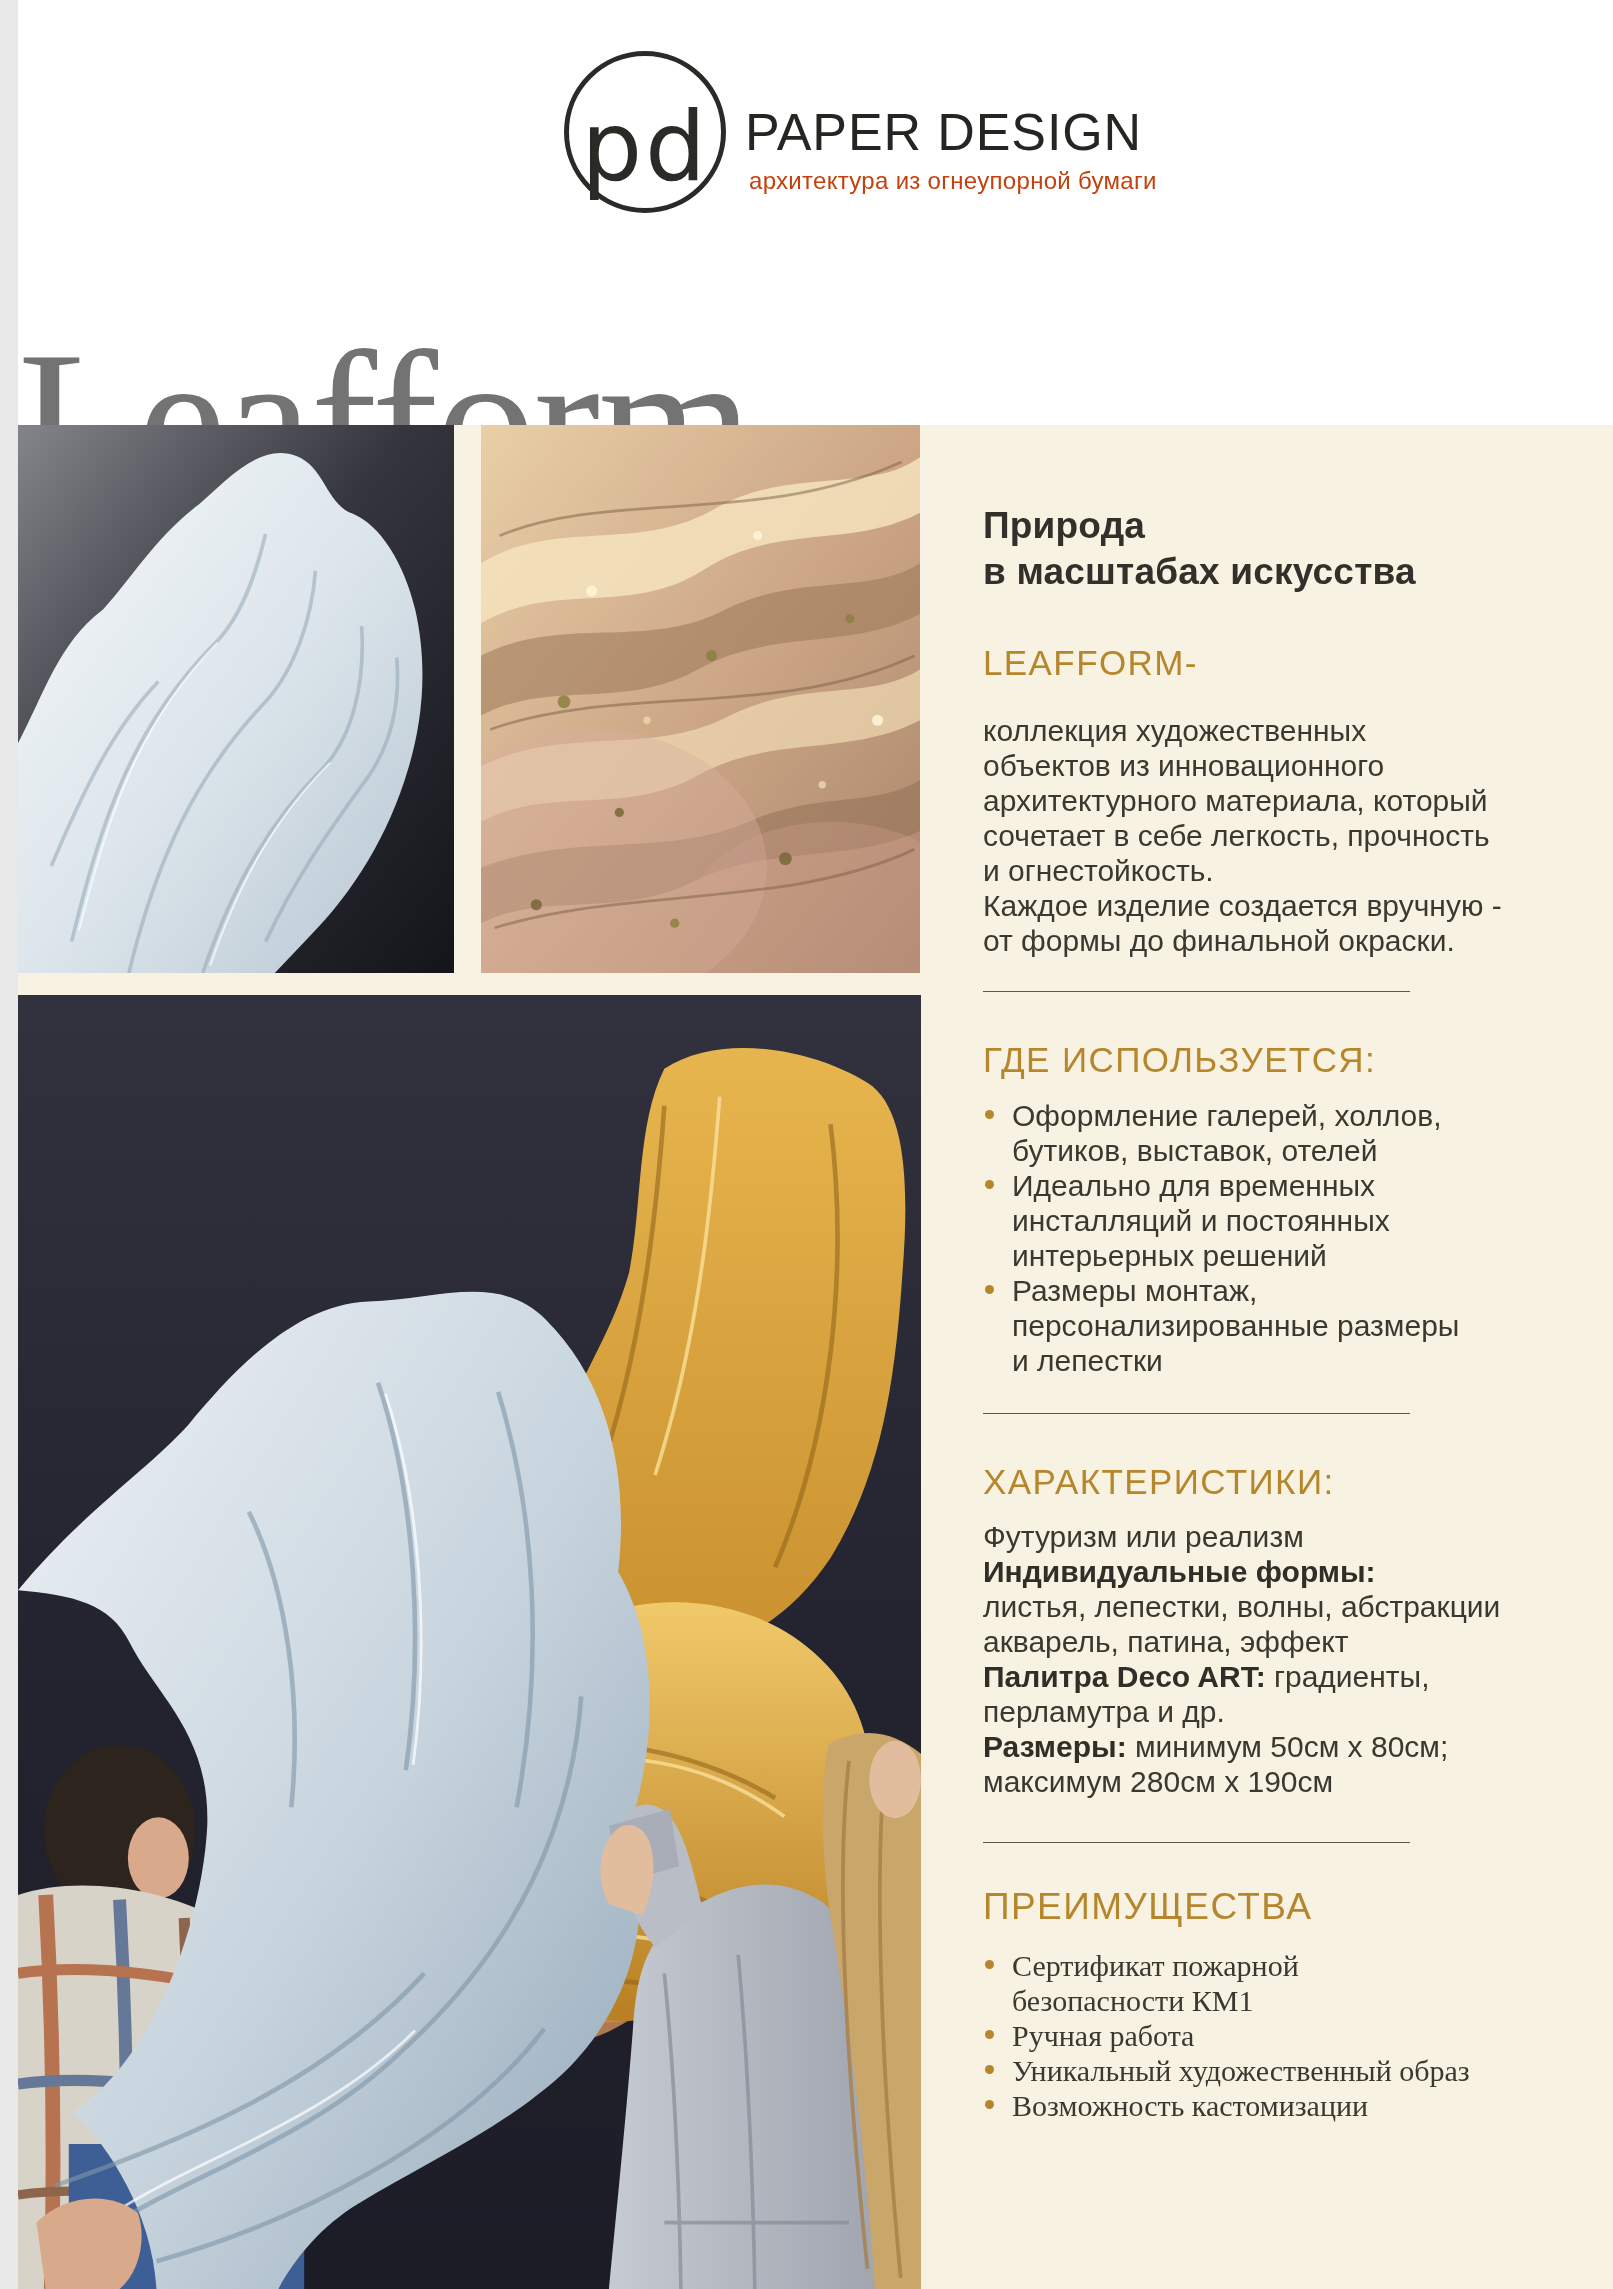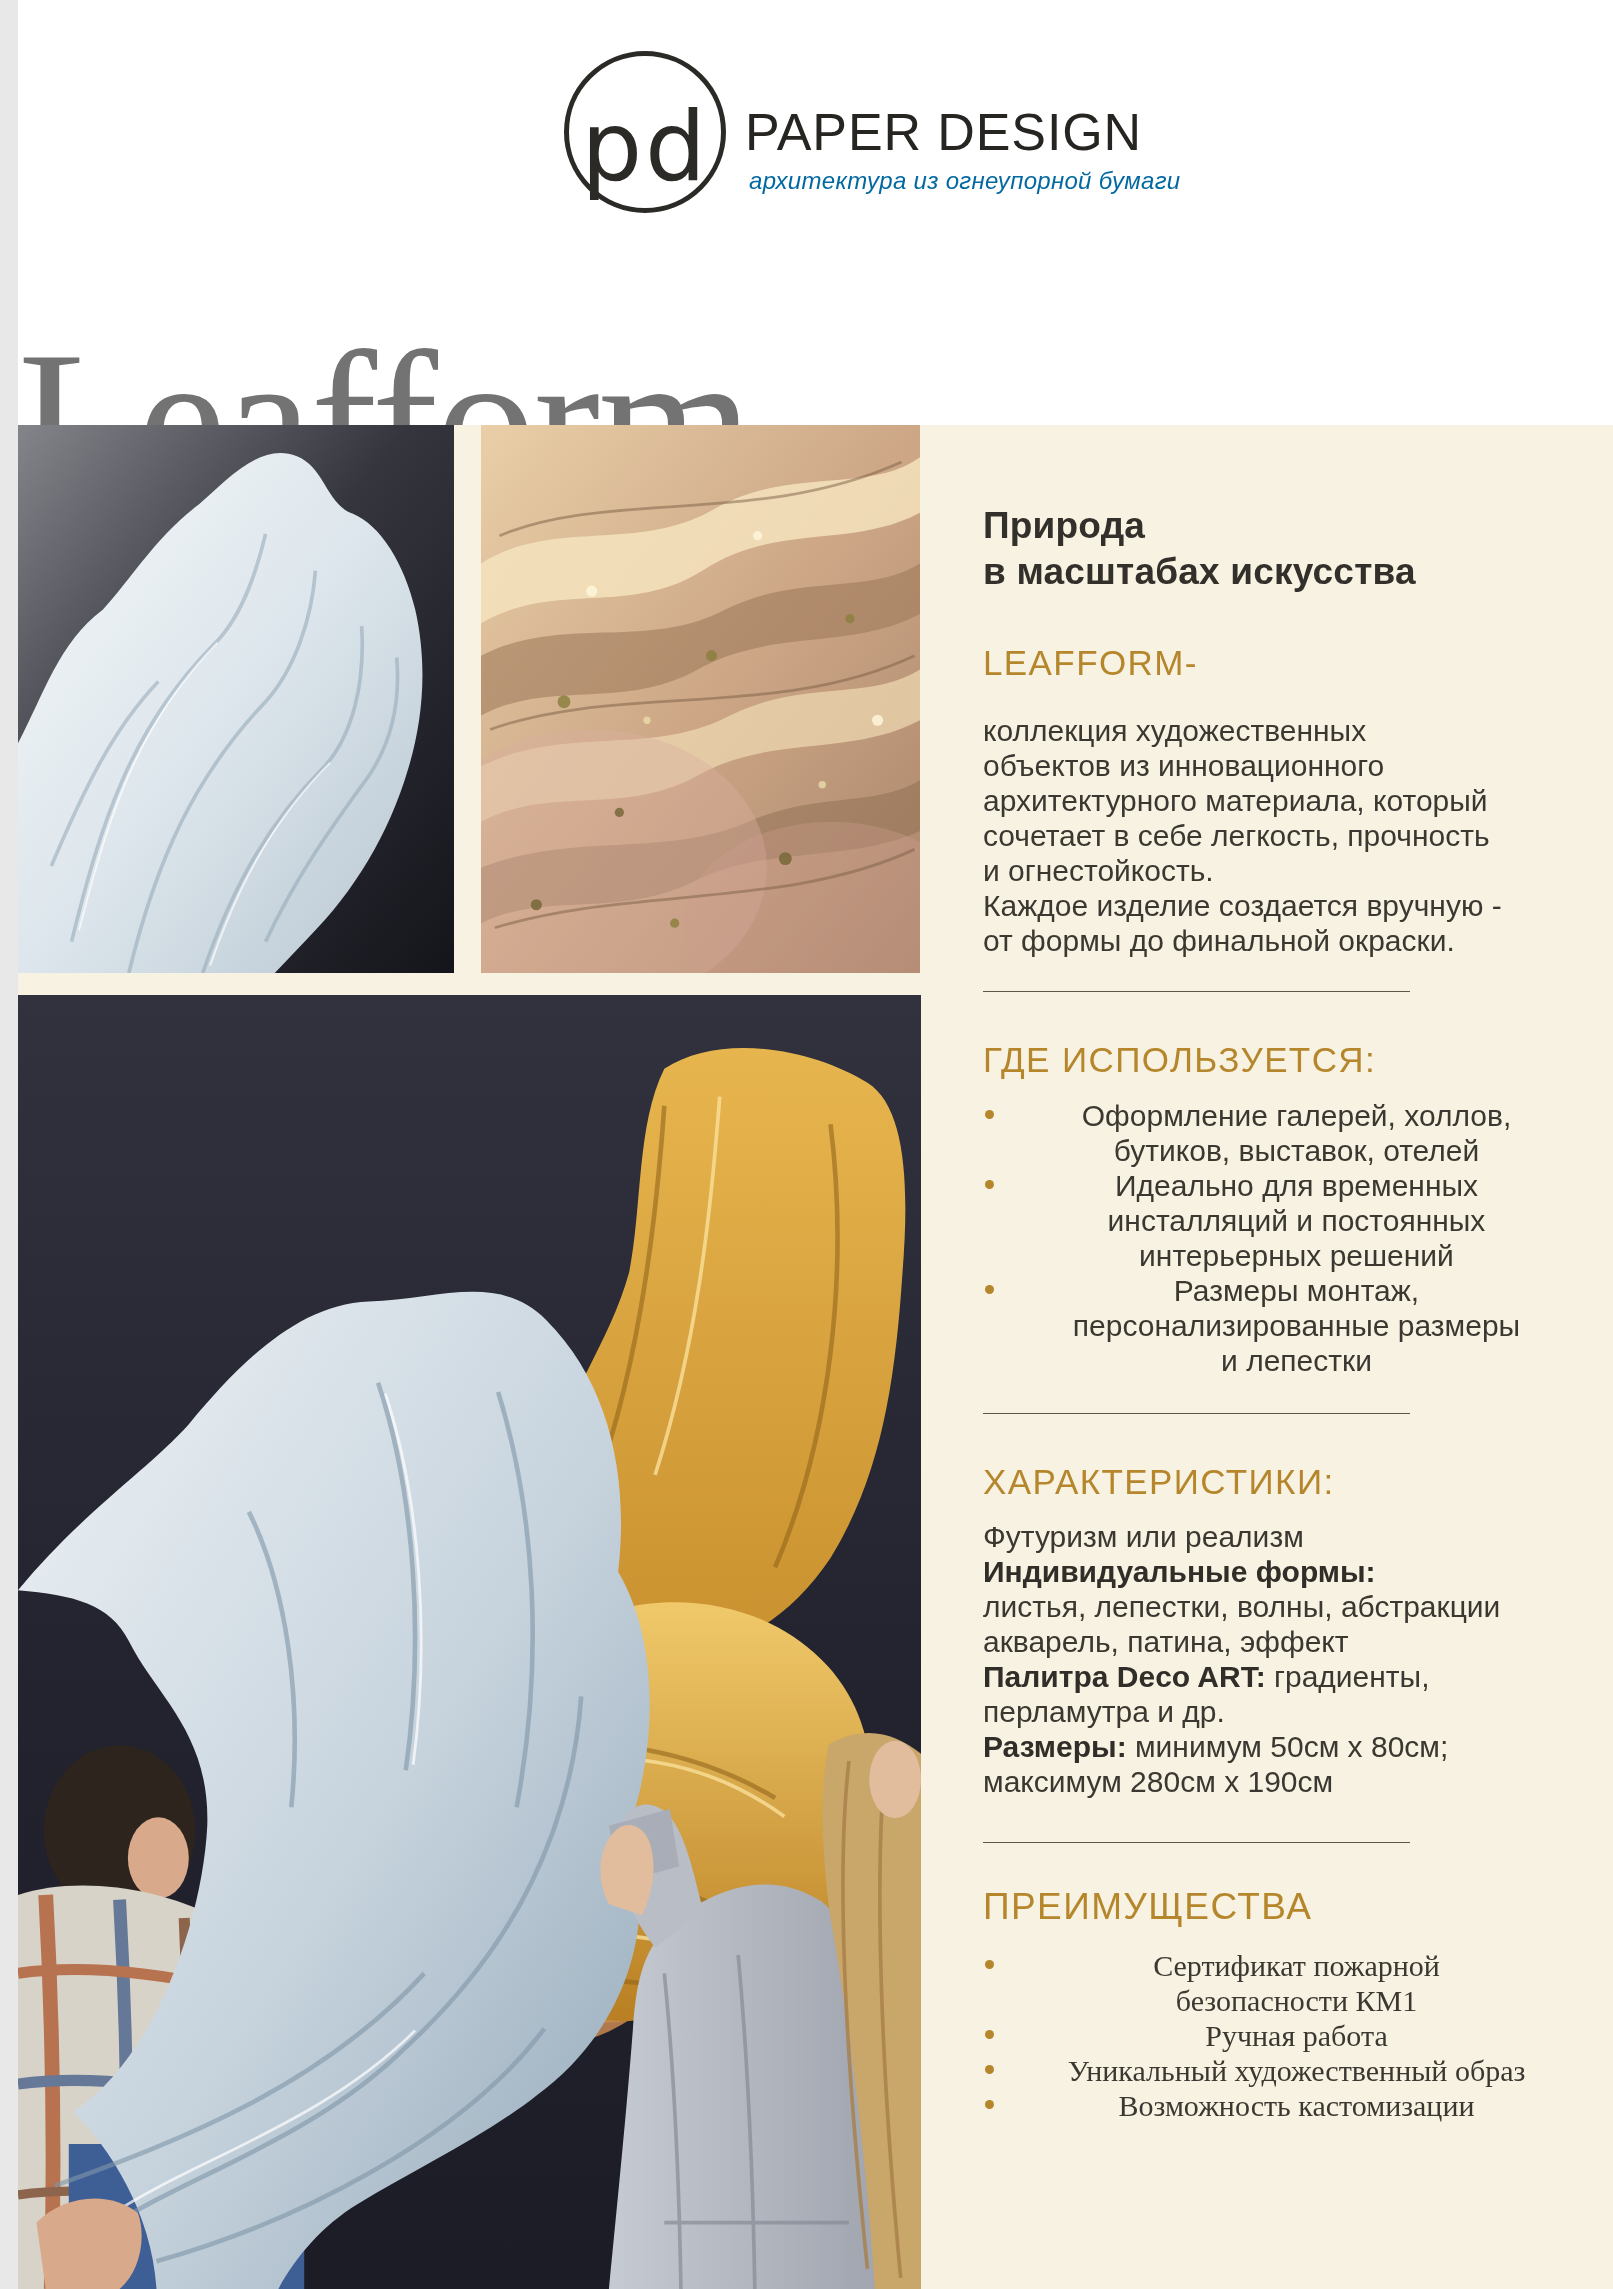--- a/index.html
+++ b/index.html
@@ -6,21 +6,21 @@
   .page{position:relative;width:1613px;height:2290px;background:#ffffff;overflow:hidden;
         font-family:"Liberation Sans",sans-serif;color:#3b3831;margin-left:18px;}
 
   
   .logo-circle{position:absolute;left:546px;top:51px;width:162px;height:162px;
     border:5.5px solid #2b2a27;border-radius:50%;box-sizing:border-box;
     display:flex;align-items:center;justify-content:center;}
   .logo-mono{font-family:"DejaVu Sans",sans-serif;font-size:96px;color:#2b2a27;
     letter-spacing:2.8px;transform:translateY(14.8px);}
   .brand{position:absolute;left:727px;top:102px;font-size:52px;color:#262521;letter-spacing:0.9px;}
-  .tagline{position:absolute;left:731px;top:167px;font-size:24px;color:#0369a1;letter-spacing:0.3px;font-style:italic;}
+  .tagline{position:absolute;left:731px;top:167px;font-size:24px;color:#c2410c;letter-spacing:0.3px;}
   .big-title{position:absolute;left:0;top:189px;width:1480px;text-align:left;
     font-family:"Liberation Serif",serif;font-weight:400;font-size:199px;line-height:1;
     color:#737373;letter-spacing:-1.8px;}
 
   
   .media{position:absolute;left:0;top:425px;width:903px;height:1864px;background:#f7f2e1;}
   .photo{position:absolute;overflow:hidden;}
   .photo svg{display:block;width:100%;height:100%;}
   .photo1{left:0;top:0;width:436px;height:548px;}
   .photo2{left:463px;top:0;width:439px;height:548px;}
@@ -31,21 +31,21 @@
     box-sizing:border-box;padding:78px 51px 0 62px;}
   .intro{margin:0;font-size:37px;line-height:46px;font-weight:700;color:#33302b;letter-spacing:0.2px;}
   .sec-h{margin:0;font-size:35px;line-height:41px;font-weight:400;color:#b5862b;letter-spacing:1.4px;}
   .about-h{margin-top:47px;}
   .para{margin-top:30px;font-size:30px;line-height:35px;}
   .para .ln{white-space:nowrap;}
   .divider{border:none;border-top:1.8px solid #5e5747;width:427px;margin:0;}
   .d1{margin-top:33px;}
   .usage-h{margin-top:47px;}
   ul.blist{list-style:none;margin:17.5px 0 0 0;padding:0;font-size:30px;line-height:35px;}
-  ul.blist li{position:relative;padding-left:29px;margin:0;text-align:center;}
+  ul.blist li{position:relative;padding-left:29px;margin:0;}
   .dot{position:absolute;left:1.8px;top:12px;width:9.2px;height:9.2px;border-radius:50%;background:#b5862b;}
   .bl{white-space:nowrap;}
   .d2{margin-top:35px;}
   .char-h{margin-top:47px;}
   .chars{margin-top:17.5px;font-size:30px;line-height:35px;}
   .chars .line{white-space:nowrap;}
   .b{font-weight:700;color:#312e29;}
   .d3{margin-top:43px;}
   .adv-h{margin-top:43px;font-size:37px;line-height:42px;}
   ul.blist.adv{margin-top:20px;font-family:Liberation Serif, serif;}

